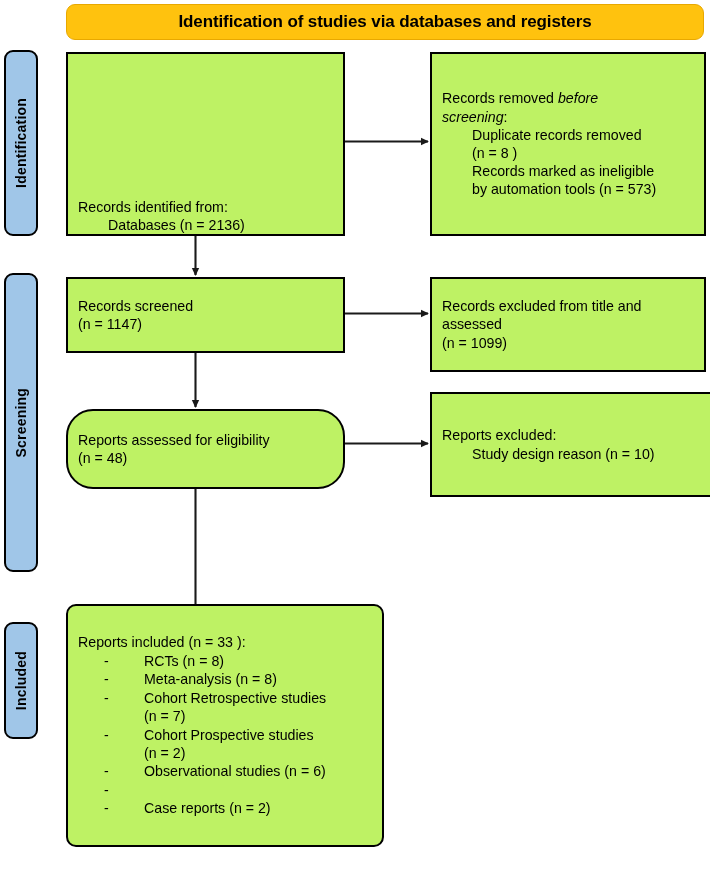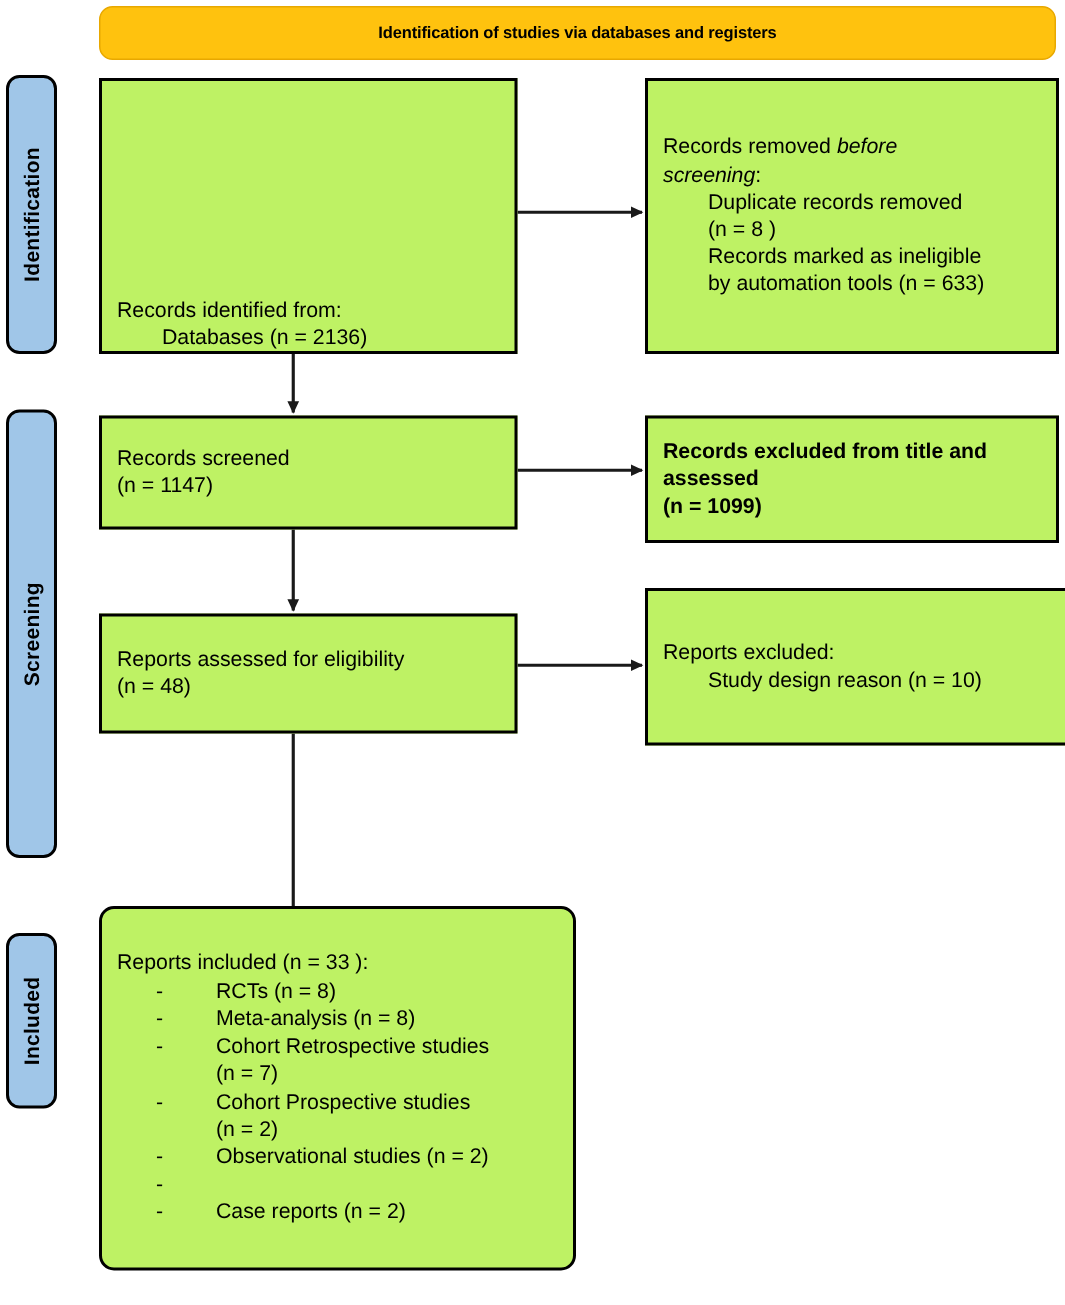--- a/index.html
+++ b/index.html
@@ -25,21 +25,21 @@
     height: 36px;
     background: #FFC20E;
     border: 1.5px solid #E8A800;
     border-radius: 9px;
     box-sizing: border-box;
     display: flex;
     align-items: center;
     justify-content: center;
   }
   .banner-text {
-    font-size: 11px;
+    font-size: 17px;
     font-weight: bold;
     letter-spacing: -0.1px;
     text-align: center;
     line-height: 1.1;
   }
 
   
   .stage {
     position: absolute;
     left: 4px;
@@ -80,22 +80,22 @@
     line-height: 1.28;
     white-space: pre-wrap;
   }
   .indent { padding-left: 30px; }
   .ital { font-style: italic; }
 
   
   .box-identified      { left: 66px;  top: 52px;  width: 279px; height: 184px; justify-content: flex-end; }
   .box-removed         { left: 430px; top: 52px;  width: 276px; height: 184px; }
   .box-screened        { left: 66px;  top: 277px; width: 279px; height: 76px;  }
-  .box-excluded-title  { left: 430px; top: 277px; width: 276px; height: 85px; font-weight: bold;  }
-  .box-eligibility     { left: 66px;  top: 409px; width: 279px; height: 80px;  }
+  .box-excluded-title  { left: 430px; top: 277px; width: 276px; height: 95px;  }
+  .box-eligibility     { left: 66px;  top: 409px; width: 279px; height: 80px; border-radius: 27px;  }
   .box-reports-excl    { left: 430px; top: 392px; width: 320px; height: 105px; }
   .box-included        { left: 66px;  top: 604px; width: 318px; height: 243px; border-radius: 10px; }
 
   .box-included .box-line { line-height: 1.30; }
 
   
   .bullet-row {
     display: flex;
     font-size: 14.2px;
     line-height: 1.30;
@@ -158,21 +158,21 @@
   <div class="box-line">Records identified from:</div>
   <div class="box-line indent">Databases (n = 2136)</div>
 </div>
 
 <div class="box box-removed">
   <div class="box-line"><span>Records removed </span><span class="ital">before</span></div>
   <div class="box-line"><span class="ital">screening</span><span>:</span></div>
   <div class="box-line indent">Duplicate records removed</div>
   <div class="box-line indent">(n = 8 )</div>
   <div class="box-line indent">Records marked as ineligible</div>
-  <div class="box-line indent">by automation tools (n = 633)</div>
+  <div class="box-line indent">by automation tools (n = 573)</div>
 </div>
 
 <div class="box box-screened">
   <div class="box-line">Records screened</div>
   <div class="box-line">(n = 1147)</div>
 </div>
 
 <div class="box box-excluded-title">
   <div class="box-line">Records excluded from title and</div>
   <div class="box-line">assessed</div>
@@ -211,21 +211,21 @@
       <div class="bullet-row">
         <span class="bullet-dash">-</span>
         <span class="bullet-text">Cohort Prospective studies</span>
       </div>
       <div class="bullet-row">
         <span class="bullet-dash"></span>
         <span class="bullet-text">(n = 2)</span>
       </div>
       <div class="bullet-row">
         <span class="bullet-dash">-</span>
-        <span class="bullet-text">Observational studies (n = 2)</span>
+        <span class="bullet-text">Observational studies (n = 6)</span>
       </div>
       <div class="bullet-row">
         <span class="bullet-dash">-</span>
       </div>
       <div class="bullet-row">
         <span class="bullet-dash">-</span>
         <span class="bullet-text">Case reports (n = 2)</span>
       </div>
     </div>
 </div>

